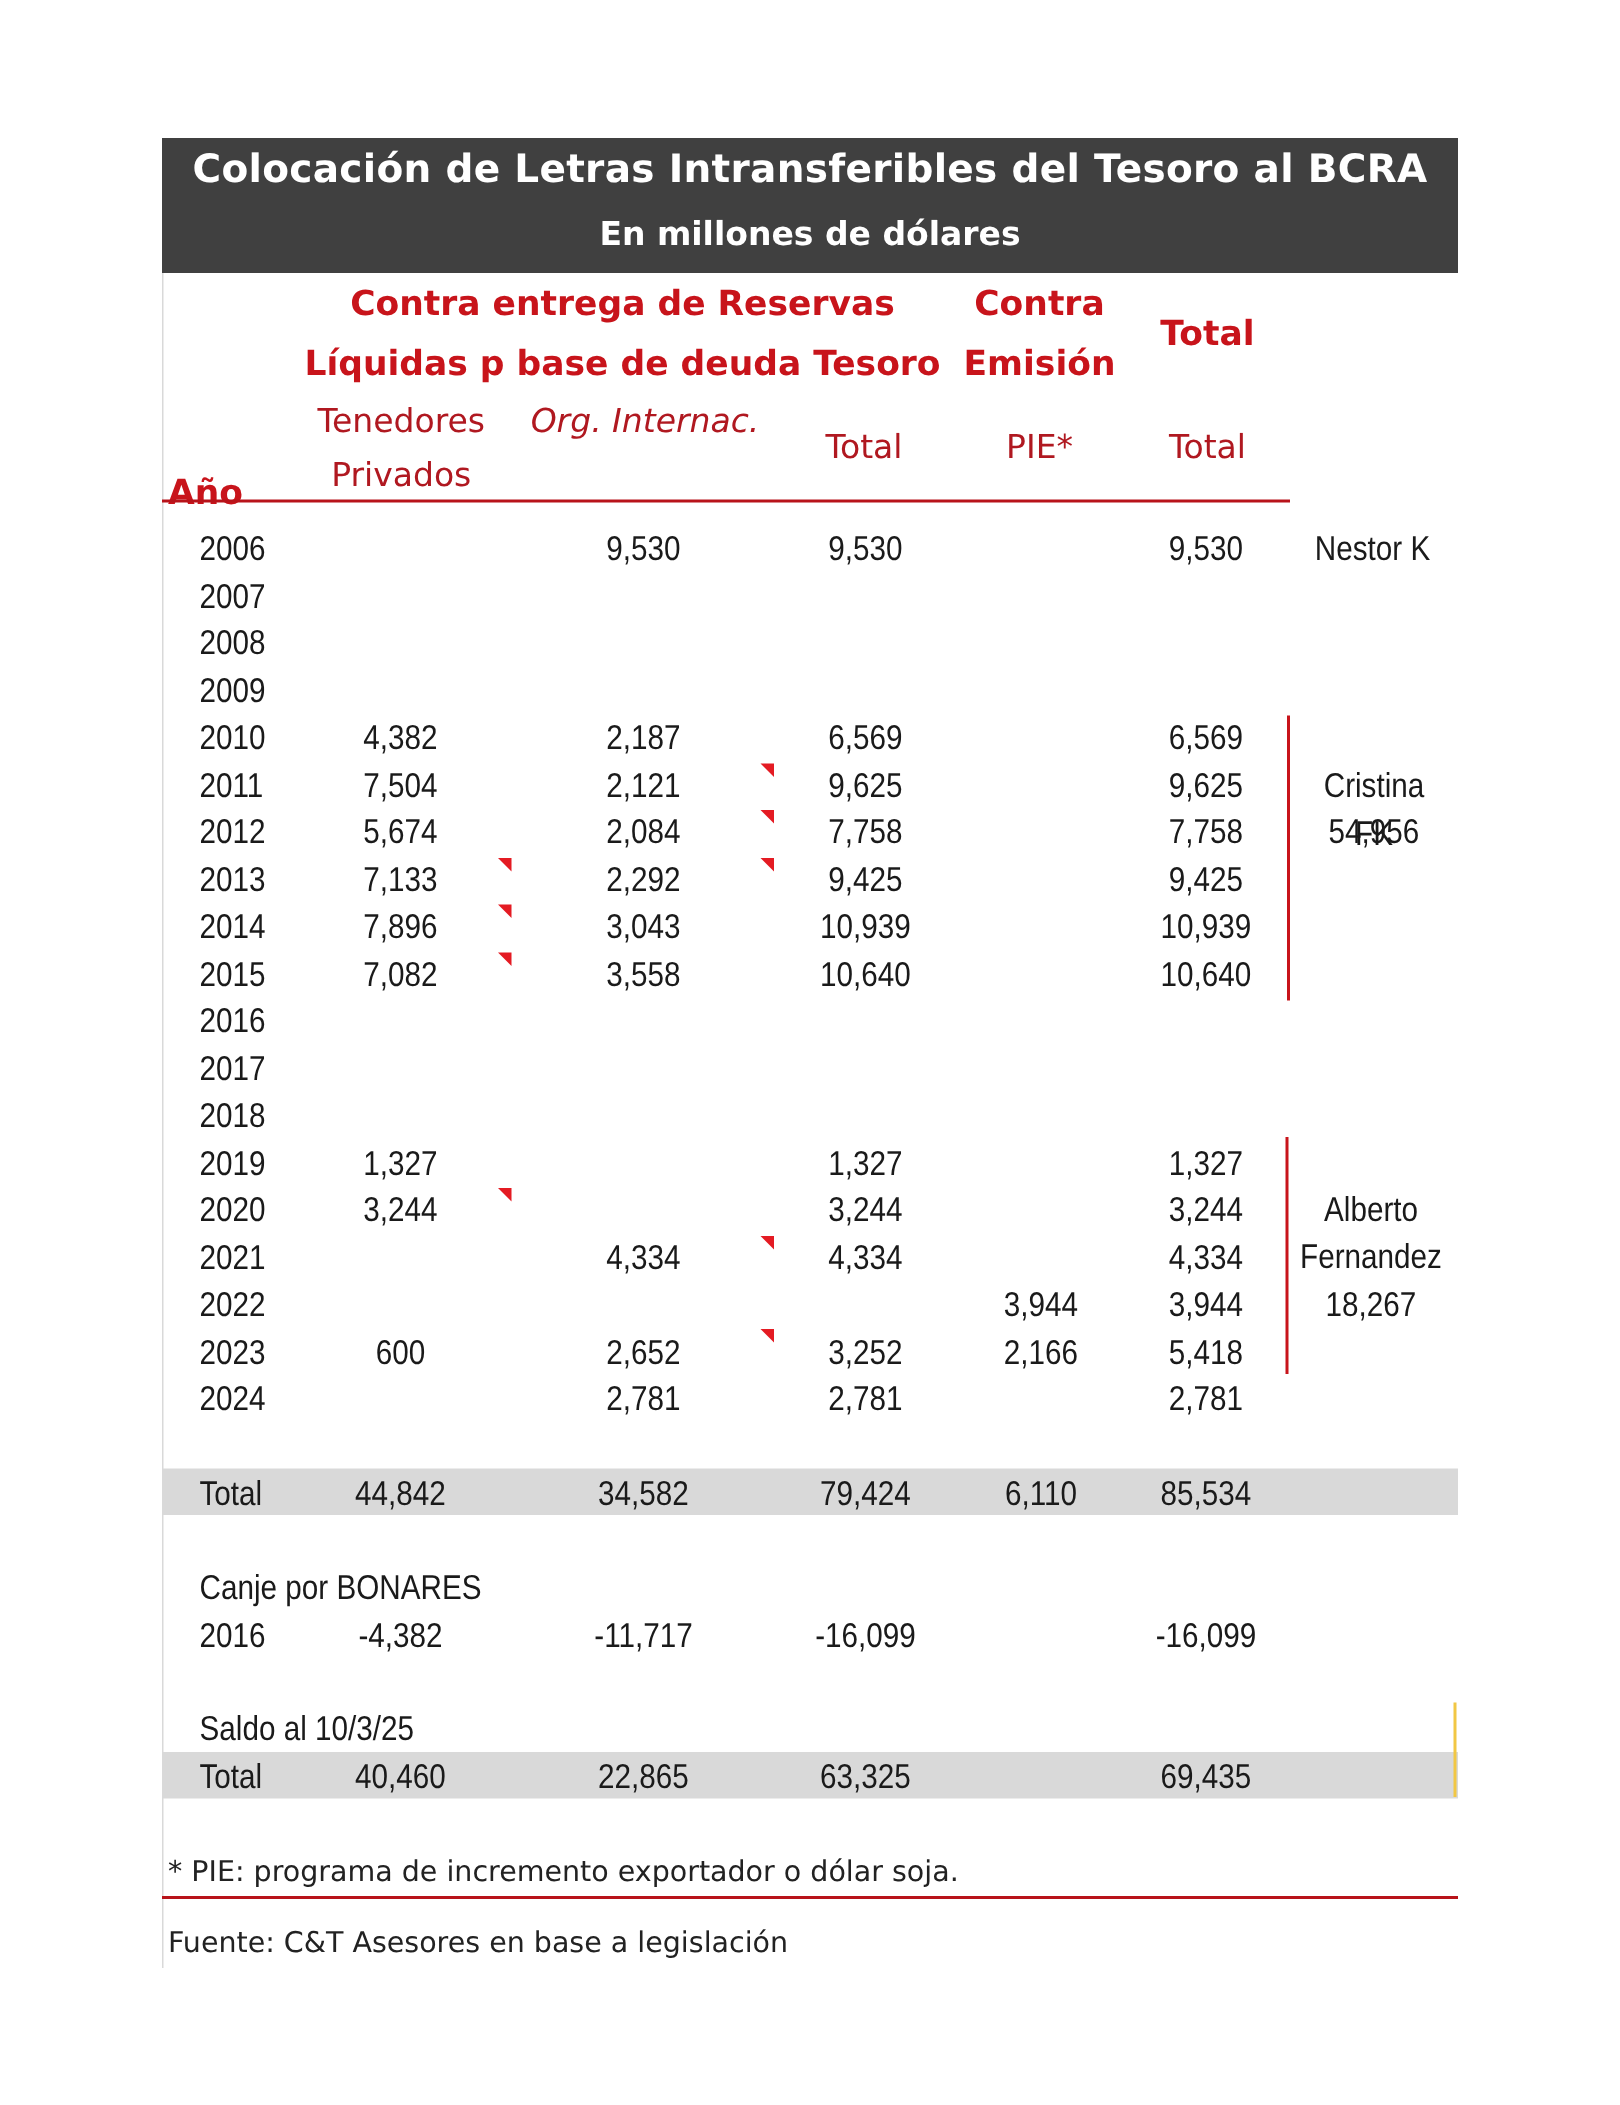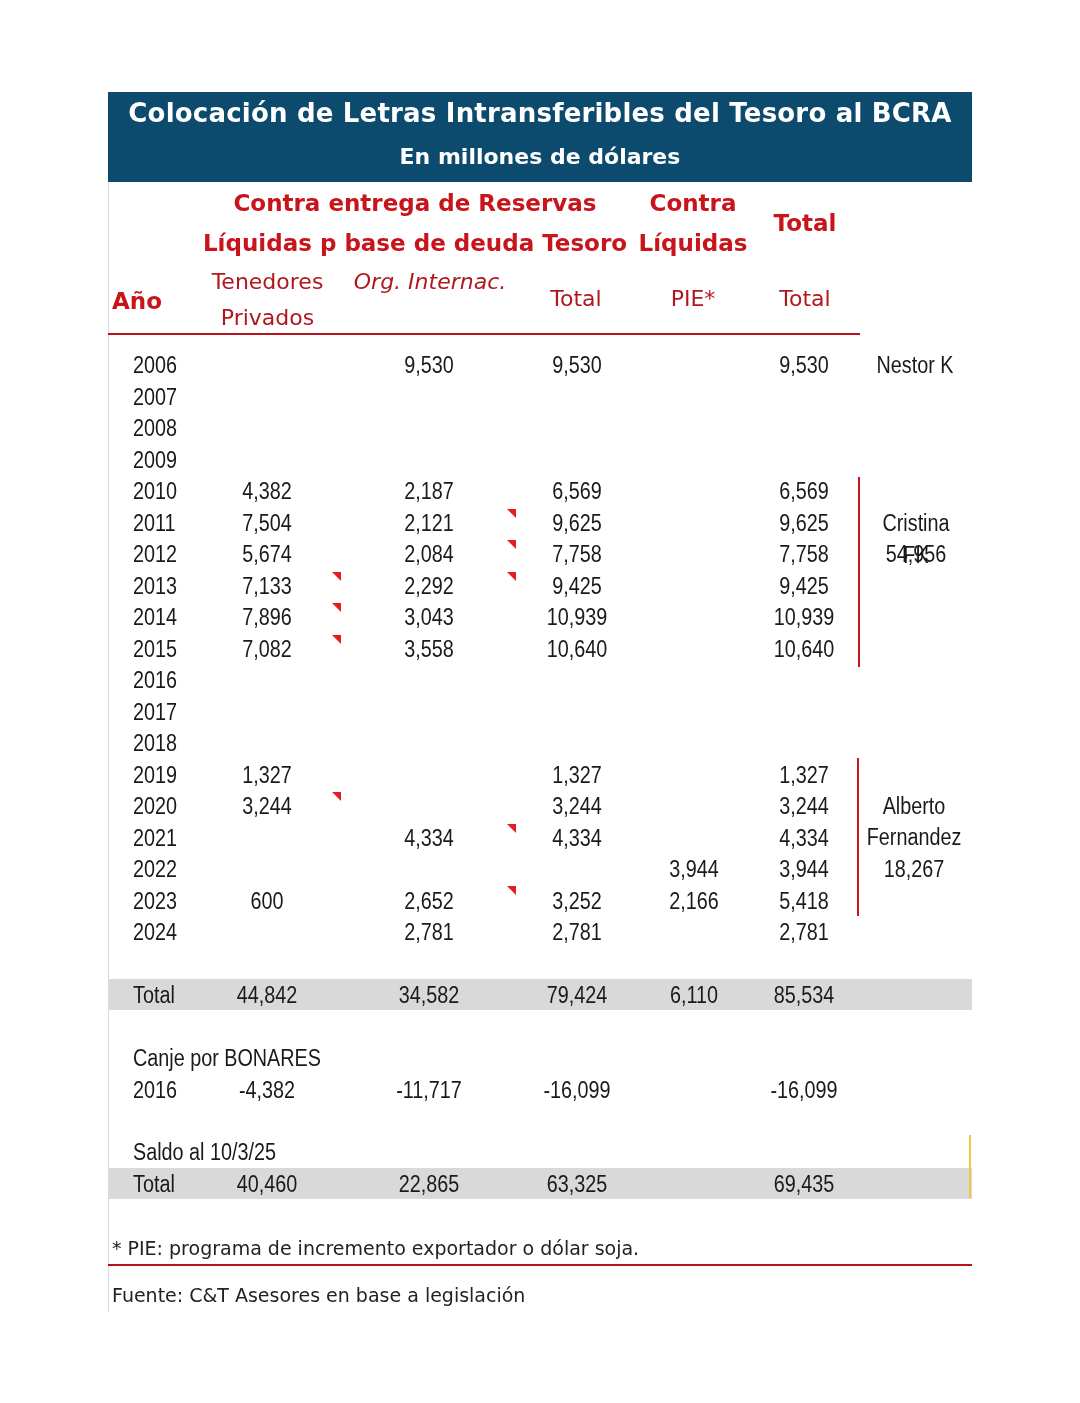--- a/index.html
+++ b/index.html
@@ -1,18 +1,18 @@
 <!DOCTYPE html>
 <html><head>
 <meta charset="utf-8">
 <style>
   html, body { margin: 0; padding: 0; background: #ffffff; }
   body { width: 1080px; height: 1403px; position: relative; overflow: hidden; }
   .left-border { position: absolute; left: 108px; top: 182px; width: 1px; height: 1130px; background: #d9d9d9; }
-  .banner { position: absolute; left: 108px; top: 92px; width: 864px; height: 90px; background: #0c4a6e; color: #fff;
+  .banner { position: absolute; left: 108px; top: 92px; width: 864px; height: 90px; background: #404040; color: #fff;
             font-family: "DejaVu Sans", sans-serif; font-weight: bold; text-align: center; }
   .banner .t1 { position: absolute; left: 0; right: 0; top: 6px; font-size: 26px; letter-spacing: 0.2px; }
   .banner .t2 { position: absolute; left: 0; right: 0; top: 52px; font-size: 22px; }
   .hdr-bold { position: absolute; color: #c8141b; font-family: "DejaVu Sans", sans-serif; font-weight: bold; font-size: 23px; text-align: center; white-space: nowrap; }
   .hdr-sub { position: absolute; color: #b01820; font-family: "DejaVu Sans", sans-serif; font-size: 22px; text-align: center; white-space: nowrap; line-height: 36px; }
   .hdr-line { position: absolute; left: 108px; top: 333px; width: 752px; height: 2px; background: #b8131a; }
   .num { position: absolute; font-family: "Liberation Sans", sans-serif; font-size: 23px; color: #1a1a1a; white-space: nowrap; transform: scaleX(0.86); transform-origin: center; text-align: center; width: 120px; }
   .yr { position: absolute; font-family: "Liberation Sans", sans-serif; font-size: 23px; color: #1a1a1a; transform: scaleX(0.86); transform-origin: left; }
   .band { position: absolute; left: 108px; width: 864px; height: 31px; background: #d9d9d9; }
   .tri { position: absolute; width: 0; height: 0; border-top: 9px solid #e41b23; border-left: 9px solid transparent; }
@@ -28,24 +28,24 @@
 <div class="left-border"></div>
 
 <div class="banner">
   <div class="t1">Colocación de Letras Intransferibles del Tesoro al BCRA</div>
   <div class="t2">En millones de dólares</div>
 </div>
 
 <div class="hdr-bold" style="left:210px; top:190px; width:410px;">Contra entrega de Reservas</div>
 <div class="hdr-bold" style="left:200px; top:230px; width:430px;">Líquidas p base de deuda Tesoro</div>
 <div class="hdr-bold" style="left:633px; top:190px; width:120px;">Contra</div>
-<div class="hdr-bold" style="left:633px; top:230px; width:120px;">Líquidas</div>
+<div class="hdr-bold" style="left:633px; top:230px; width:120px;">Emisión</div>
 <div class="hdr-bold" style="left:755px; top:210px; width:100px;">Total</div>
 
-<div class="hdr-bold" style="left:112px; top:288px; text-align:left;">Año</div>
+<div class="hdr-bold" style="left:112px; top:316px; text-align:left;">Año</div>
 <div class="hdr-sub" style="left:200px; top:264px; width:135px;">
   <div>Tenedores</div>
   <div>Privados</div>
 </div>
 <div class="hdr-sub" style="left:345px; top:264px; width:170px;font-style:italic;">
   <div>Org. Internac.</div>
 </div>
 <div class="hdr-sub" style="left:516px; top:281px; width:120px;">Total</div>
 <div class="hdr-sub" style="left:633px; top:281px; width:120px;">PIE*</div>
 <div class="hdr-sub" style="left:745px; top:281px; width:120px;">Total</div>

